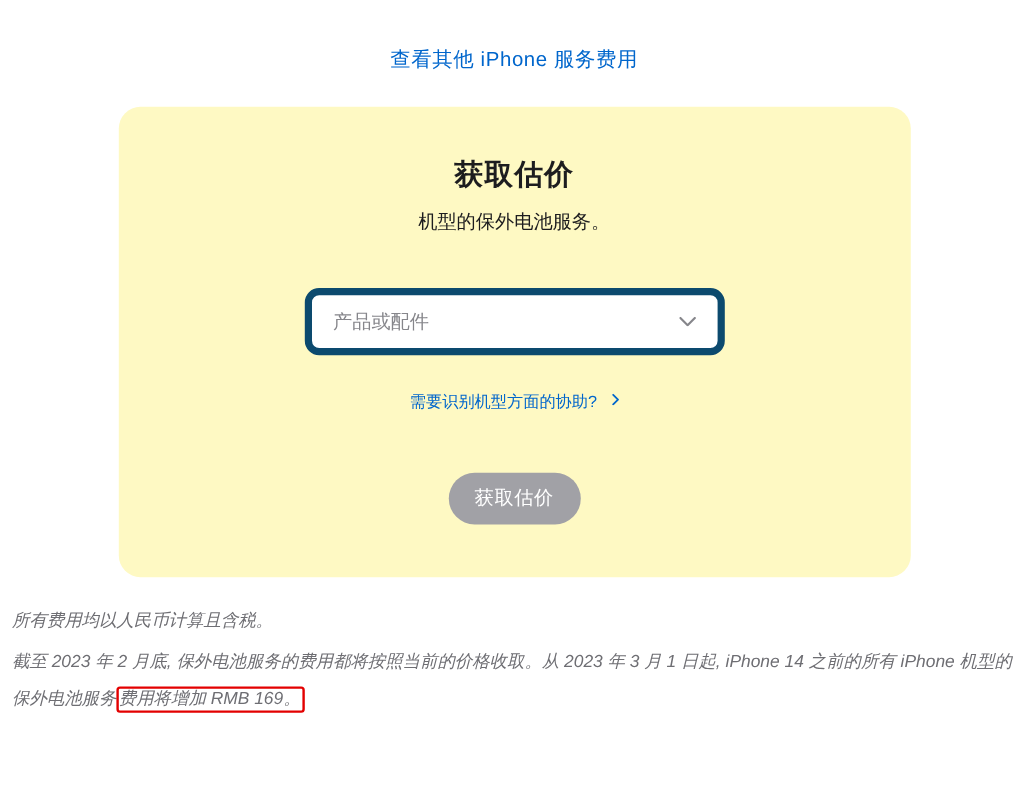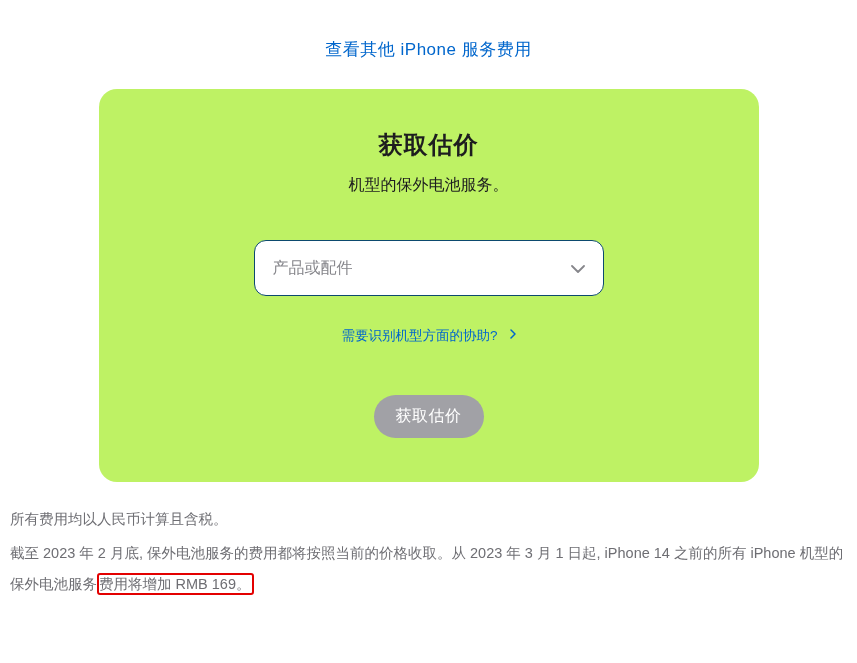--- a/index.html
+++ b/index.html
@@ -19,21 +19,21 @@
       padding-top: 38px;
       padding-bottom: 28px;
     }
     .top-link a {
       color: #0066cc;
       text-decoration: none;
       font-size: 17px;
       letter-spacing: 0.5px;
     }
     .card {
-      background: #bef264;
+      background: #fef9c3;
       border-radius: 18px;
       width: 660px;
       margin: 0 auto;
       padding: 40px 50px 44px;
       text-align: center;
     }
     .card-title {
       font-size: 24px;
       font-weight: 600;
       color: #1d1d1f;
@@ -47,21 +47,21 @@
     }
     .select-wrapper {
       position: relative;
       width: 350px;
       margin: 0 auto 30px;
     }
     .select-box {
       width: 100%;
       height: 56px;
       background: #ffffff;
-      border: 1px solid #0c4a6e;
+      border: 6px solid #0c4a6e;
       border-radius: 12px;
       padding: 0 46px 0 18px;
       font-size: 16px;
       color: #86868b;
       text-align: left;
       cursor: pointer;
       display: flex;
       align-items: center;
       position: relative;
     }
@@ -97,20 +97,21 @@
       letter-spacing: 0.5px;
     }
     .footer-text {
       padding: 22px 10px 0 10px;
       font-size: 14.5px;
       color: #6e6e73;
       line-height: 2.1;
     }
     .footer-text p {
       margin-bottom: 4px;
+      font-style: italic;
     }
     .highlight-box {
       display: inline;
       border: 2px solid #e30000;
       border-radius: 3px;
       padding: 1px 2px 1px 0;
     }
   </style>
 </head>
 <body>

